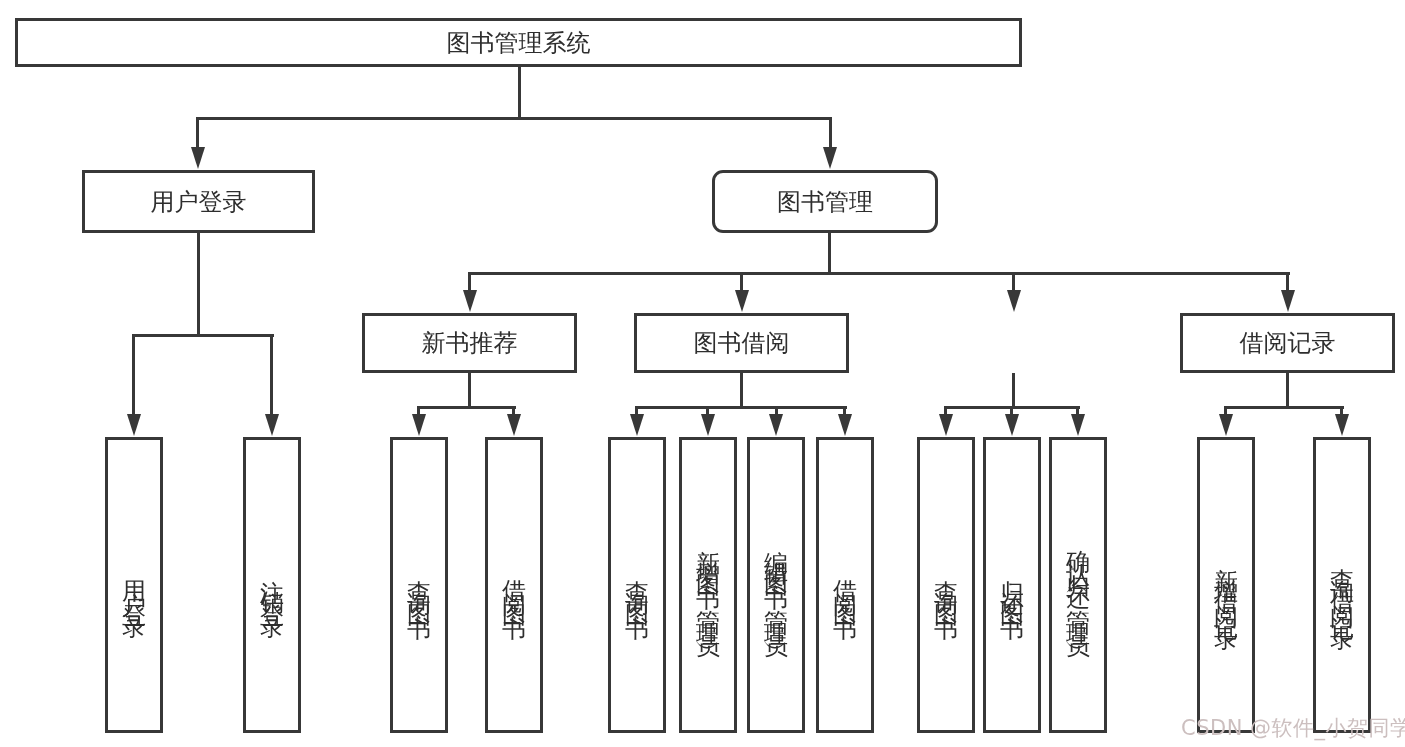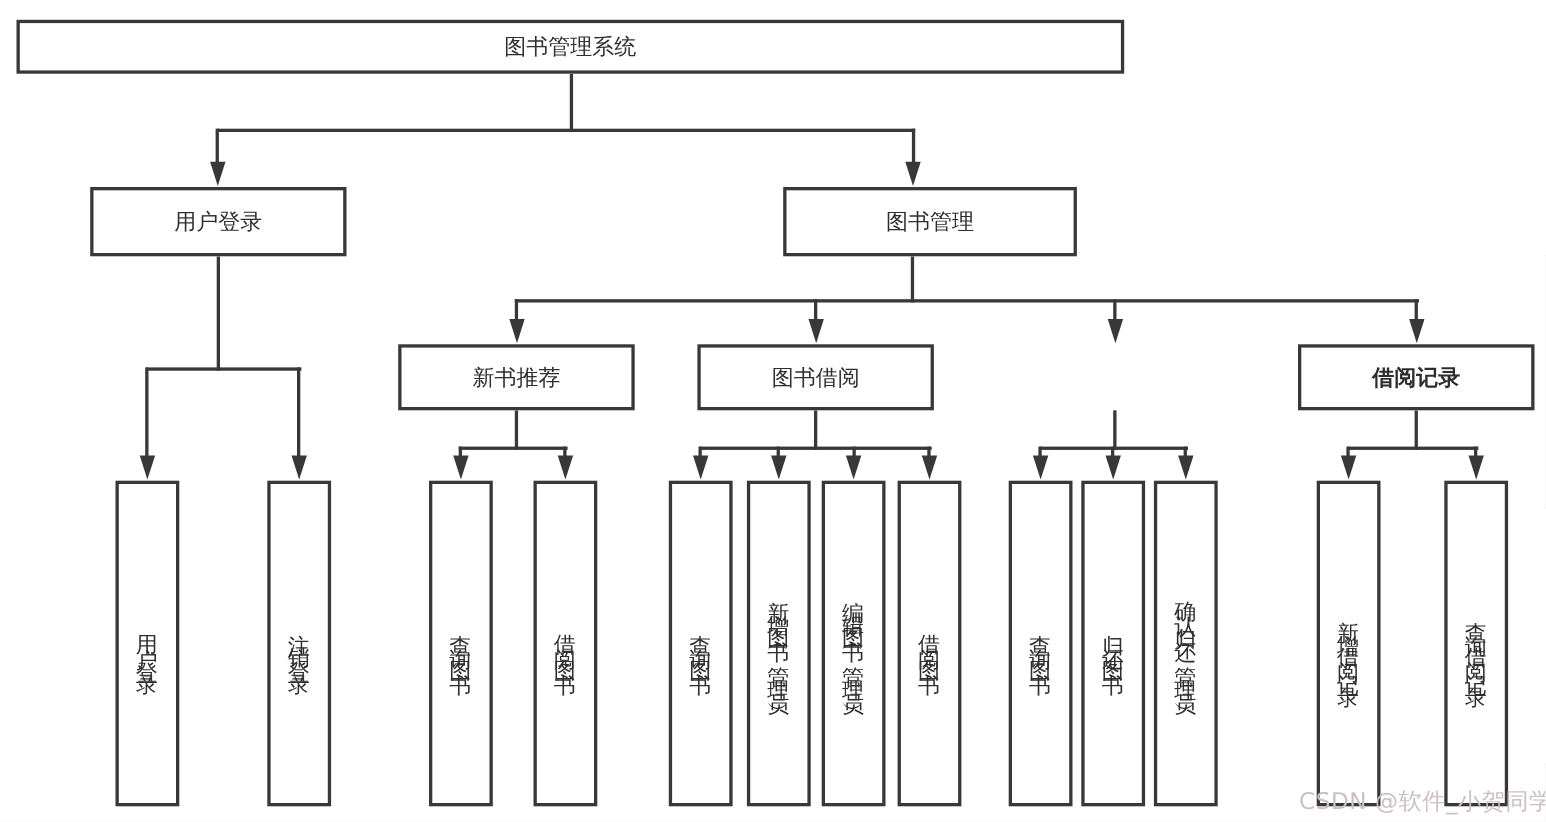--- a/index.html
+++ b/index.html
@@ -16,21 +16,21 @@
     overflow:hidden;
     font-family:"DejaVu Sans","Liberation Sans",sans-serif;
     color:var(--text);
   }
   .box{
     position:absolute;
     box-sizing:border-box;
     background:#ffffff;
     border:3px solid var(--line);
     display:flex;align-items:center;justify-content:center;
-    font-size:20px;
+    font-size:24px;
     text-align:center;
     z-index:2;
   }
   .leaf{width:58px;top:437px;height:296px;}
   .vtext{
     writing-mode:vertical-rl;
     text-orientation:upright;
     letter-spacing:12px;
     line-height:1;
     white-space:nowrap;
@@ -64,21 +64,21 @@
   <div class="box" style="left:15px;top:18px;width:1007px;height:49px;">图书管理系统</div>
 
   <div class="vline" style="left:518px;top:67px;height:53px;"></div>
   <div class="hline" style="left:197px;top:117px;width:635px;"></div>
   <div class="vline" style="left:196px;top:117px;height:35px;"></div>
   <div class="vline" style="left:829px;top:117px;height:35px;"></div>
   <div class="arrow" style="left:191px;top:147px;"></div>
   <div class="arrow" style="left:823px;top:147px;"></div>
 
   <div class="box" style="left:82px;top:170px;width:233px;height:63px;">用户登录</div>
-  <div class="box" style="left:712px;top:170px;width:267px;height:63px;">图书管理</div>
+  <div class="box" style="left:712px;top:170px;width:226px;height:63px;border-radius:11px;">图书管理</div>
 
   <div class="vline" style="left:197px;top:233px;height:104px;"></div>
   <div class="hline" style="left:133px;top:334px;width:141px;"></div>
   <div class="vline" style="left:132px;top:334px;height:84px;"></div>
   <div class="vline" style="left:270px;top:334px;height:84px;"></div>
   <div class="arrow" style="left:127px;top:414px;"></div>
   <div class="arrow" style="left:265px;top:414px;"></div>
 
   <div class="vline" style="left:828px;top:233px;height:42px;"></div>
   <div class="hline" style="left:468px;top:272px;width:822px;"></div>
@@ -86,21 +86,21 @@
   <div class="vline" style="left:740px;top:272px;height:23px;"></div>
   <div class="vline" style="left:1012px;top:272px;height:23px;"></div>
   <div class="vline" style="left:1286px;top:272px;height:23px;"></div>
   <div class="arrow" style="left:463px;top:290px;"></div>
   <div class="arrow" style="left:735px;top:290px;"></div>
   <div class="arrow" style="left:1007px;top:290px;"></div>
   <div class="arrow" style="left:1281px;top:290px;"></div>
 
   <div class="box" style="left:634px;top:313px;width:215px;height:60px;">图书借阅</div>
   <div class="box" style="left:362px;top:313px;width:215px;height:60px;">新书推荐</div>
-  <div class="box" style="left:1180px;top:313px;width:215px;height:60px;font-weight:bold;">借阅记录</div>
+  <div class="box" style="left:1180px;top:313px;width:215px;height:60px;">借阅记录</div>
 
   <div class="vline" style="left:468px;top:373px;height:36px;"></div>
   <div class="hline" style="left:417px;top:406px;width:99px;"></div>
   <div class="vline" style="left:417px;top:406px;height:12px;"></div>
   <div class="vline" style="left:512px;top:406px;height:12px;"></div>
   <div class="arrow" style="left:412px;top:414px;"></div>
   <div class="arrow" style="left:507px;top:414px;"></div>
 
   <div class="vline" style="left:740px;top:373px;height:36px;"></div>
   <div class="hline" style="left:636px;top:406px;width:211px;"></div>

